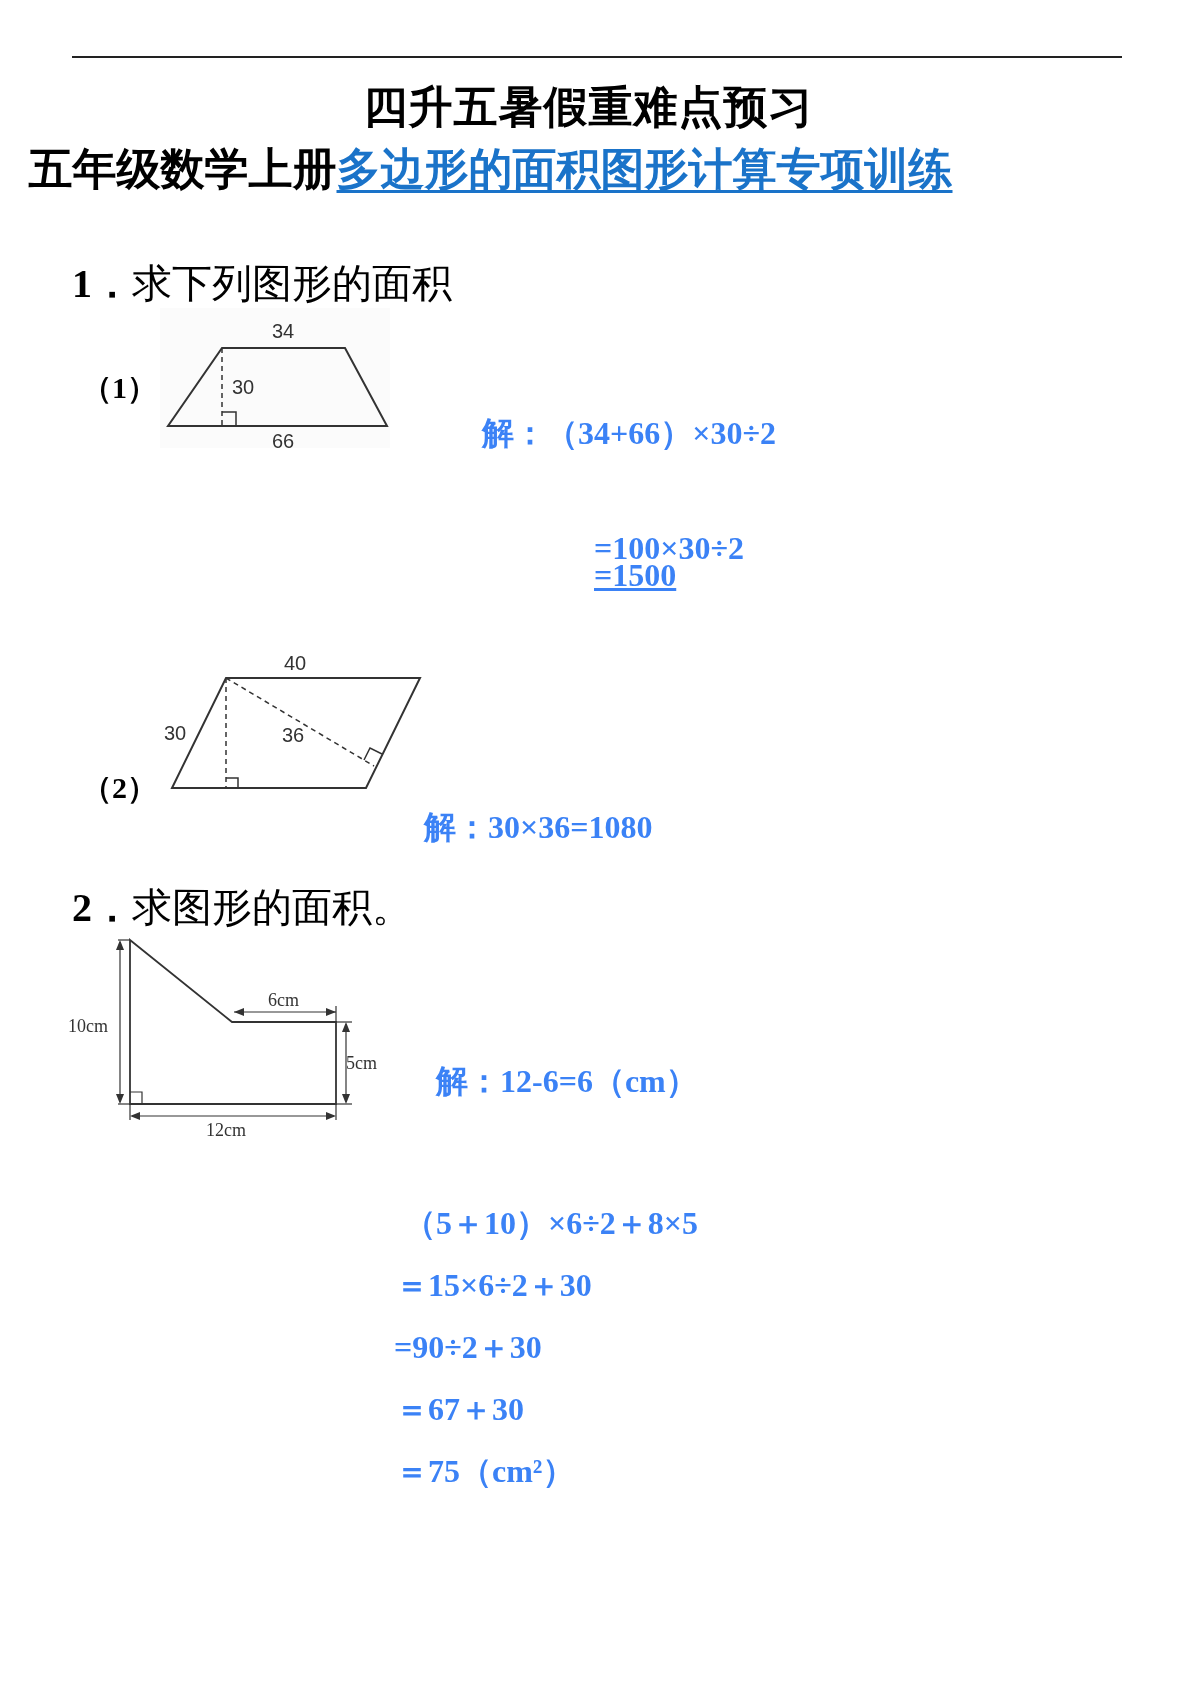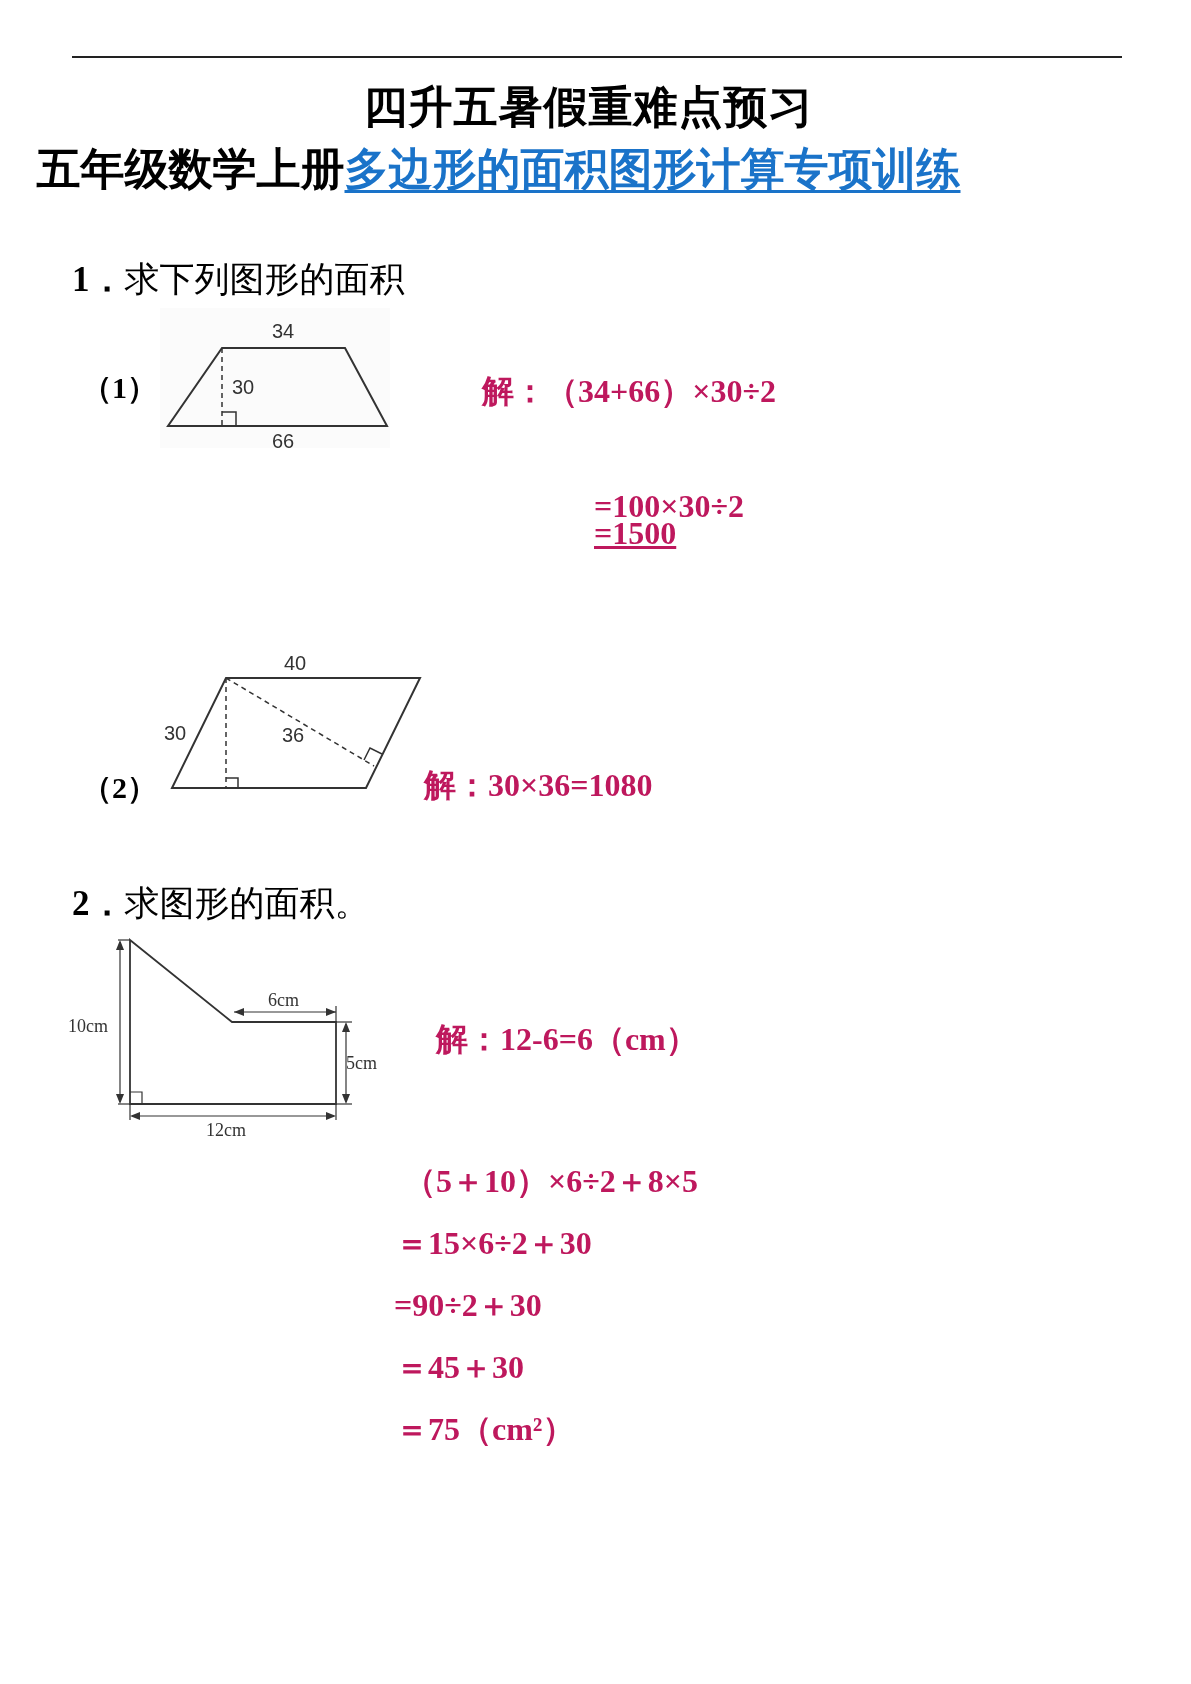--- a/index.html
+++ b/index.html
@@ -1,24 +1,24 @@
 <!DOCTYPE html>
 <html><head>
 <meta charset="utf-8">
 <style>
   html, body { margin: 0; padding: 0; background: #ffffff; }
   body { width: 1191px; height: 1684px; position: relative; overflow: hidden; font-family: "DejaVu Serif", "Liberation Serif", serif; color: #000; }
   .topline { position: absolute; left: 72px; top: 56px; width: 1050px; height: 2px; background: #222; }
   .title1 { position: absolute; left: 0; width: 1177px; top: 78px; text-align: center; font-family: "DejaVu Sans", "Liberation Sans", sans-serif; font-weight: bold; font-size: 44px; letter-spacing: 1px; }
-  .title2 { position: absolute; left: 12px; width: 973px; top: 140px; text-align: center; font-family: "DejaVu Sans", "Liberation Sans", sans-serif; font-weight: bold; font-size: 44px; white-space: nowrap; }
+  .title2 { position: absolute; left: 4px; width: 973px; top: 140px; text-align: center; font-family: "DejaVu Sans", "Liberation Sans", sans-serif; font-weight: bold; font-size: 44px; white-space: nowrap; }
   .title2 .link { color: #1a73c9; text-decoration: underline; text-decoration-thickness: 3px; text-underline-offset: 6px; }
-  .q { position: absolute; font-size: 35px; font-weight: normal; }
+  .q { position: absolute; font-size: 40px; font-weight: normal; }
   .q .num { font-weight: bold; font-family: "Liberation Serif", serif; }
   .sub { position: absolute; font-size: 30px; font-weight: bold; font-family: "Liberation Serif", serif; }
-  .red { position: absolute; color: #be185d; font-weight: bold; font-family: "Liberation Serif", "DejaVu Serif", serif; font-size: 32px; white-space: nowrap; }
+  .red { position: absolute; color: #3b82f6; font-weight: bold; font-family: "Liberation Serif", "DejaVu Serif", serif; font-size: 32px; white-space: nowrap; margin-top: 42px; }
   svg { position: absolute; overflow: visible; }
   svg text { font-family: "Liberation Sans", sans-serif; fill: #333; }
   svg text.serif { font-family: "Liberation Serif", serif; }
 </style>
 </head>
 <body>
 
 <div class="topline"></div>
 
 <div class="title1">四升五暑假重难点预习</div>
@@ -88,14 +88,14 @@
   <text class="serif" x="-2" y="94" font-size="18">10cm</text>
   <text class="serif" x="198" y="68" font-size="18">6cm</text>
   <text class="serif" x="276" y="131" font-size="18">5cm</text>
   <text class="serif" x="136" y="198" font-size="18">12cm</text>
 </svg>
 
 <div class="red" style="left:436px; top:1018px;">解：12-6=6（cm）</div>
 <div class="red" style="left:404px; top:1160px;">（5＋10）×6÷2＋8×5</div>
 <div class="red" style="left:396px; top:1222px;">＝15×6÷2＋30</div>
 <div class="red" style="left:394px; top:1284px;">=90÷2＋30</div>
-<div class="red" style="left:396px; top:1346px;">＝45＋30</div>
+<div class="red" style="left:396px; top:1346px;">＝67＋30</div>
 <div class="red" style="left:396px; top:1408px;">＝75（cm²）</div>
 
 </body></html>

